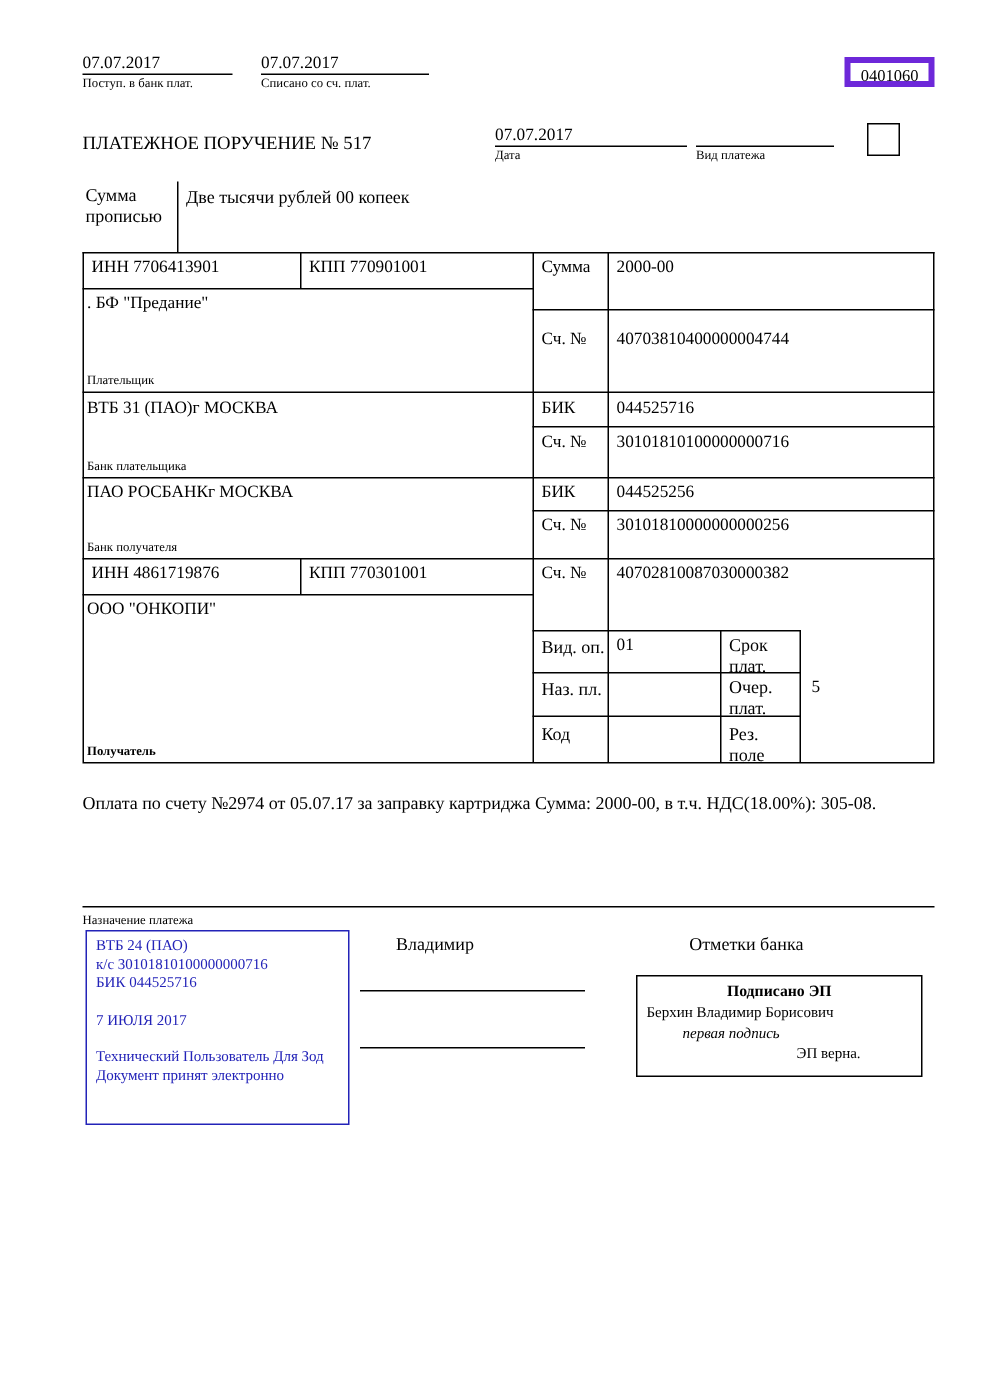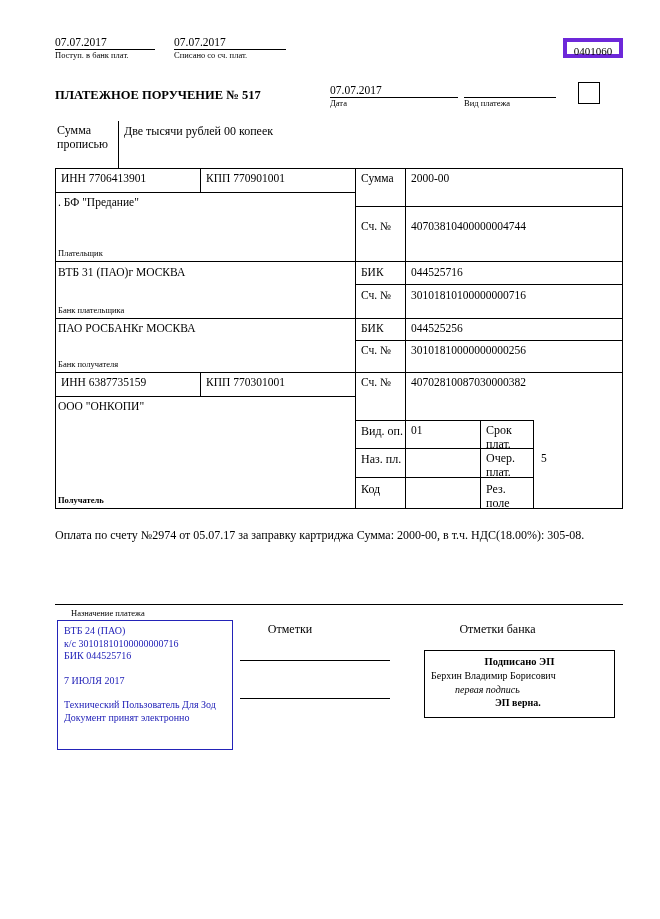--- a/index.html
+++ b/index.html
@@ -6,37 +6,37 @@
   html,body { background:#ffffff; }
   .page {
     position:relative; width:636px; height:919px; background:#ffffff;
     font-family:"Liberation Serif", serif; font-size:11.5px; color:#000;
     overflow:hidden;
   }
   .abs { position:absolute; }
   .hline { position:absolute; height:1px; background:#000; }
   .vline { position:absolute; width:1px; background:#000; }
   .small { font-size:8.5px; }
-  .bold  { font-weight:bold; }
+  .bold  { font-weight:normal; }
   .u { border-bottom:1px solid #000; padding-bottom:1px; min-height:14px; }
   .form-code-box {
     border:4px solid #6d28d9; text-align:center; line-height:18px; font-size:11px;
   }
   .cell-label { font-size:12px; line-height:1.2; }
   .blue-stamp {
     border:1px solid #2323b8; color:#2323b8; font-size:10px; line-height:1.25;
     padding:4px 6px;
   }
   .blue-stamp .gap { height:12px; }
   .sig-stamp {
     border:1px solid #000; font-size:10px; padding:4px 6px; line-height:1.35;
   }
   .sig-stamp .title { font-weight:bold; text-align:center; font-size:10.5px; }
   .sig-stamp .kind { font-style:italic; margin-left:24px; }
-  .sig-stamp .valid { font-weight:bold; margin-left:64px; }
+  .sig-stamp .valid { font-weight:normal; margin-left:100px; }
 </style>
 </head>
 <body>
 
 <div class="page">
 
   <div class="abs" style="left:55px; top:36px; width:100px;">
     <div class="u">07.07.2017</div>
     <div class="small">Поступ. в банк плат.</div>
   </div>
@@ -103,21 +103,21 @@
   <div class="abs" style="left:411px; top:289px;">30101810100000000716</div>
   <div class="abs small" style="left:58px; top:305px;">Банк плательщика</div>
 
   <div class="abs" style="left:58px;  top:322px;">ПАО РОСБАНКг МОСКВА</div>
   <div class="abs" style="left:361px; top:322px;">БИК</div>
   <div class="abs" style="left:411px; top:322px;">044525256</div>
   <div class="abs" style="left:361px; top:344px;">Сч. №</div>
   <div class="abs" style="left:411px; top:344px;">30101810000000000256</div>
   <div class="abs small" style="left:58px; top:359px;">Банк получателя</div>
 
-  <div class="abs" style="left:61px;  top:376px;">ИНН 6387735159</div>
+  <div class="abs" style="left:61px;  top:376px;">ИНН 4861719876</div>
   <div class="abs" style="left:206px; top:376px;">КПП 770301001</div>
   <div class="abs" style="left:361px; top:376px;">Сч. №</div>
   <div class="abs" style="left:411px; top:376px;">40702810087030000382</div>
 
   <div class="abs" style="left:58px;  top:400px;">ООО "ОНКОПИ"</div>
 
   <div class="abs cell-label" style="left:361px; top:424px; width:42px;">Вид. оп.</div>
   <div class="abs" style="left:411px; top:424px;">01</div>
   <div class="abs cell-label" style="left:486px; top:423px; width:46px;">Срок плат.</div>
 
@@ -125,23 +125,23 @@
   <div class="abs cell-label" style="left:486px; top:451px; width:46px;">Очер. плат.</div>
   <div class="abs" style="left:541px; top:452px;">5</div>
 
   <div class="abs cell-label" style="left:361px; top:482px; width:42px;">Код</div>
   <div class="abs cell-label" style="left:486px; top:482px; width:46px;">Рез. поле</div>
 
   <div class="abs small" style="left:58px; top:495px;font-weight:bold;">Получатель</div>
 
   <div class="abs" style="left:55px; top:528px; width:562px; font-size:12px; line-height:1.3;">Оплата по счету №2974 от 05.07.17 за заправку картриджа Сумма: 2000-00, в т.ч. НДС(18.00%): 305-08.</div>
   <div class="hline" style="left:55px; top:604px; width:568px;"></div>
-  <div class="abs small" style="left:71px; top:608px;">Назначение платежа</div>
+  <div class="abs small" style="left:55px; top:608px;">Назначение платежа</div>
 
-  <div class="abs" style="left:240px; top:622px; width:100px; text-align:center; font-size:12px;">Отметки</div>
+  <div class="abs" style="left:240px; top:622px; width:100px; text-align:center; font-size:12px;">Владимир</div>
   <div class="abs" style="left:425px; top:622px; width:145px; text-align:center; font-size:12px;">Отметки банка</div>
 
   <div class="abs blue-stamp" style="left:57px; top:620px; width:176px; height:130px;">
     <div>ВТБ 24 (ПАО)</div>
     <div>к/с 30101810100000000716</div>
     <div>БИК 044525716</div>
     <div class="gap"></div>
     <div>7 ИЮЛЯ 2017</div>
     <div class="gap"></div>
     <div>Технический Пользователь Для Зод</div>

